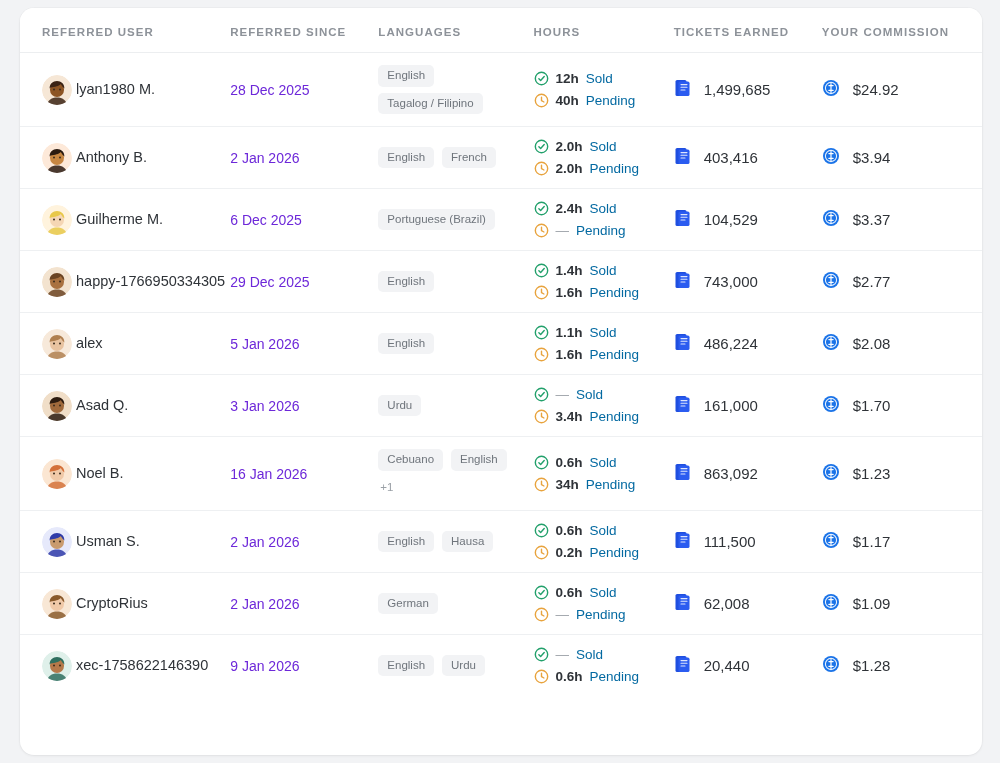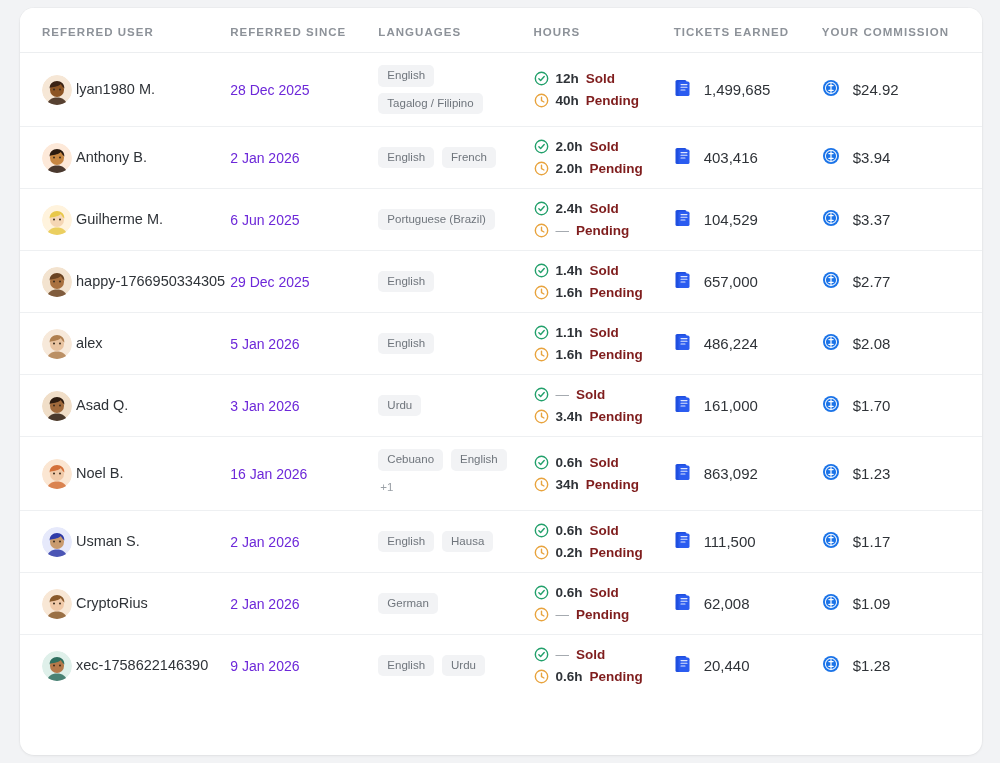--- a/index.html
+++ b/index.html
@@ -95,21 +95,21 @@
   }
   .chip.plus {
     background: transparent;
     color: #9aa0a6;
     padding: 5px 2px;
   }
   .hours-wrap { display: flex; flex-direction: column; gap: 7px; }
   .hrow { display: flex; align-items: center; gap: 7px; font-size: 13.5px; }
   .hval { color: #2f3338; font-weight: 600; }
   .hval.dash { color: #9aa0a6; font-weight: 400; }
-  .hlab { color: #7f1d1d; font-weight: 700; text-align: center; }
+  .hlab { color: #0369a1; font-weight: 400; text-align: center; }
   .ico { width: 15px; height: 15px; flex: 0 0 15px; display: block; }
 
   .tick-wrap, .comm-wrap { display: flex; align-items: center; gap: 13px; }
   .tick-num, .comm-num { font-size: 15px; color: #2f3338; }
   .ticket-ico { width: 17px; height: 18px; flex: 0 0 17px; }
   .coin-ico { width: 18px; height: 18px; flex: 0 0 18px; }
 </style>
 </head>
 <body>
 
@@ -266,21 +266,21 @@
                     <circle cx="15" cy="15" r="15" fill="#fff3dd"></circle>
                     <path d="M15 7 a7 7 0 0 1 7 7 v1 a7 7 0 0 1 -14 0 v-1 a7 7 0 0 1 7 -7z" fill="#f5d6b4"></path>
                     <path d="M7.6 13.5 C7.6 8.8 10.8 6 15 6 c4.2 0 7.4 2.8 7.4 7.5 c-1.6 -1.2 -3 -3 -3.6 -4.4 c-1.6 1.9 -6 3.3 -10.2 3.3 z" fill="#e8c84a"></path>
                     <path d="M5 30 c0.8 -5 4.6 -7.6 10 -7.6 c5.4 0 9.2 2.6 10 7.6 z" fill="#e8c84a" opacity="0.85"></path>
                     <circle cx="12" cy="14.5" r="1" fill="#3a2a1c"></circle>
                     <circle cx="18" cy="14.5" r="1" fill="#3a2a1c"></circle>
                   </svg></span>
                 <span class="uname">Guilherme M.</span>
               </div>
             </td>
-            <td class="col-since"><span class="since">6 Jun 2025</span></td>
+            <td class="col-since"><span class="since">6 Dec 2025</span></td>
             <td class="col-lang">
               <div class="lang-wrap">
                 <span class="chip">Portuguese (Brazil)</span>
               </div>
             </td>
             <td class="col-hours">
               <div class="hours-wrap">
                 <div class="hrow">
                   <span>
                     <svg class="ico" viewBox="0 0 16 16">
@@ -368,21 +368,21 @@
                 </div>
               </div>
             </td>
             <td class="col-tickets">
               <div class="tick-wrap">
                 <span><svg class="ticket-ico" viewBox="0 0 17 18">
                     <rect x="1.5" y="1" width="11" height="16" rx="1.6" fill="#1f4fe0"></rect>
                     <rect x="4.5" y="2.6" width="11" height="14.4" rx="1.6" fill="#2b5cf0"></rect>
                     <path d="M7 5.6 h6 M7 8.3 h6 M7 11 h4" stroke="#ffffff" stroke-width="1.1" stroke-linecap="round" opacity="0.85"></path>
                   </svg></span>
-                <span class="tick-num">657,000</span>
+                <span class="tick-num">743,000</span>
               </div>
             </td>
             <td class="col-comm">
               <div class="comm-wrap">
                 <span><svg class="coin-ico" viewBox="0 0 18 18">
                     <circle cx="9" cy="9" r="8" fill="#1a73e8"></circle>
                     <circle cx="9" cy="9" r="5.6" fill="none" stroke="#ffffff" stroke-width="1.1" opacity="0.9"></circle>
                     <path d="M9 4.6 V13.4 M6.9 6.6 h4.2 M6.9 11.4 h4.2" stroke="#ffffff" stroke-width="1.2" stroke-linecap="round"></path>
                   </svg></span>
                 <span class="comm-num">$2.77</span>

